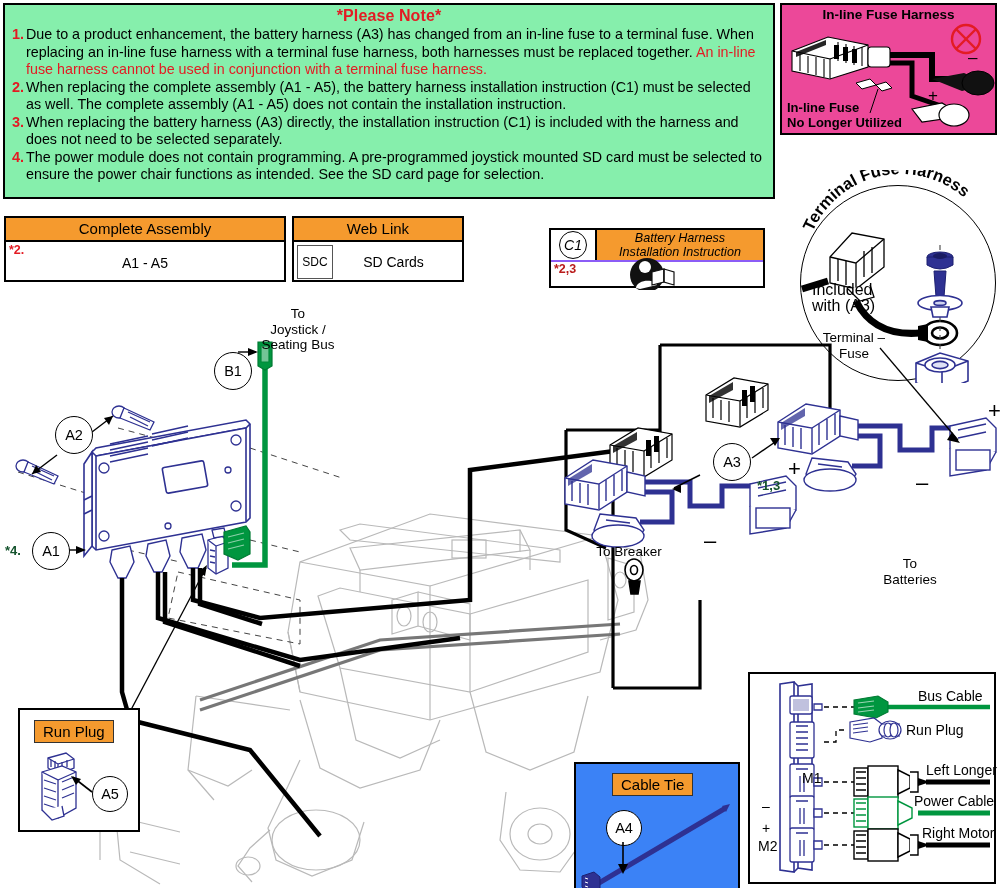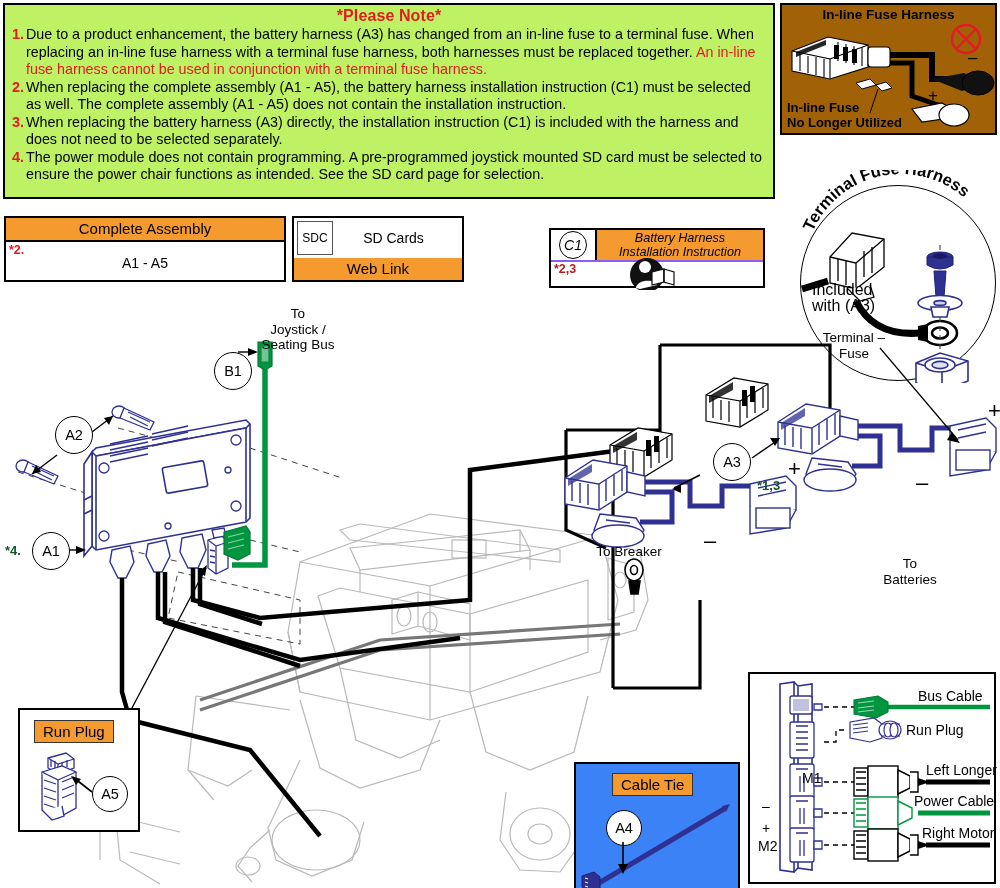--- a/index.html
+++ b/index.html
@@ -7,41 +7,41 @@
   body{
     font-family:"Liberation Sans", sans-serif;
     width:1000px;height:888px;position:relative;overflow:hidden;
     color:#000;
   }
   .abs{position:absolute;}
 
   
   #note-panel{
     left:3px;top:3px;width:772px;height:196px;
-    border:2px solid #000;background:#bef264;box-sizing:border-box;
+    border:2px solid #000;background:#86efac;box-sizing:border-box;
   }
   #note-title{
     text-align:center;color:#e31b23;font-weight:bold;font-size:16px;
     margin:2px 0 1px 0;letter-spacing:.1px;
   }
   .note-row{display:flex;align-items:flex-start;padding:0 4px 0 4px;}
   .note-num{
     color:#e31b23;font-weight:bold;font-size:14.5px;width:15px;flex:0 0 15px;
     text-align:right;line-height:17.5px;
   }
   .note-txt{
     font-size:14.3px;line-height:17.5px;flex:1;padding-left:2px;
     text-align:left;
   }
   .red{color:#e31b23;}
 
   
   #inline-box{
     left:780px;top:3px;width:217px;height:132px;
-    border:2px solid #000;background:#a16207;box-sizing:border-box;
+    border:2px solid #000;background:#ec4899;box-sizing:border-box;
   }
   #inline-title{
     text-align:center;font-size:13.5px;font-weight:bold;margin-top:2px;
   }
   #inline-sub{
     position:absolute;left:5px;bottom:3px;font-size:13px;line-height:15px;font-weight:bold;
   }
 
   
   #terminal-circle{
@@ -265,25 +265,25 @@
 
 <div class="abs" id="complete-assembly">
   <div id="ca-head">Complete Assembly</div>
   <div id="ca-body">
     <div id="ca-star">*2.</div>
     <div id="ca-val">A1 - A5</div>
   </div>
 </div>
 
 <div class="abs" id="weblink">
+  <div id="wl-head">Web Link</div>
   <div id="wl-body">
     <div id="wl-sdc">SDC</div>
     <div id="wl-txt">SD Cards</div>
   </div>
-  <div id="wl-head">Web Link</div>
 </div>
 
 <div class="abs" id="c1-box">
   <div id="c1-head">
     <div id="c1-circle-cell">
       <div class="circ" id="c1-circ">C1</div>
     </div>
     <div id="c1-title">
       <div>
         <div>Battery Harness</div>

